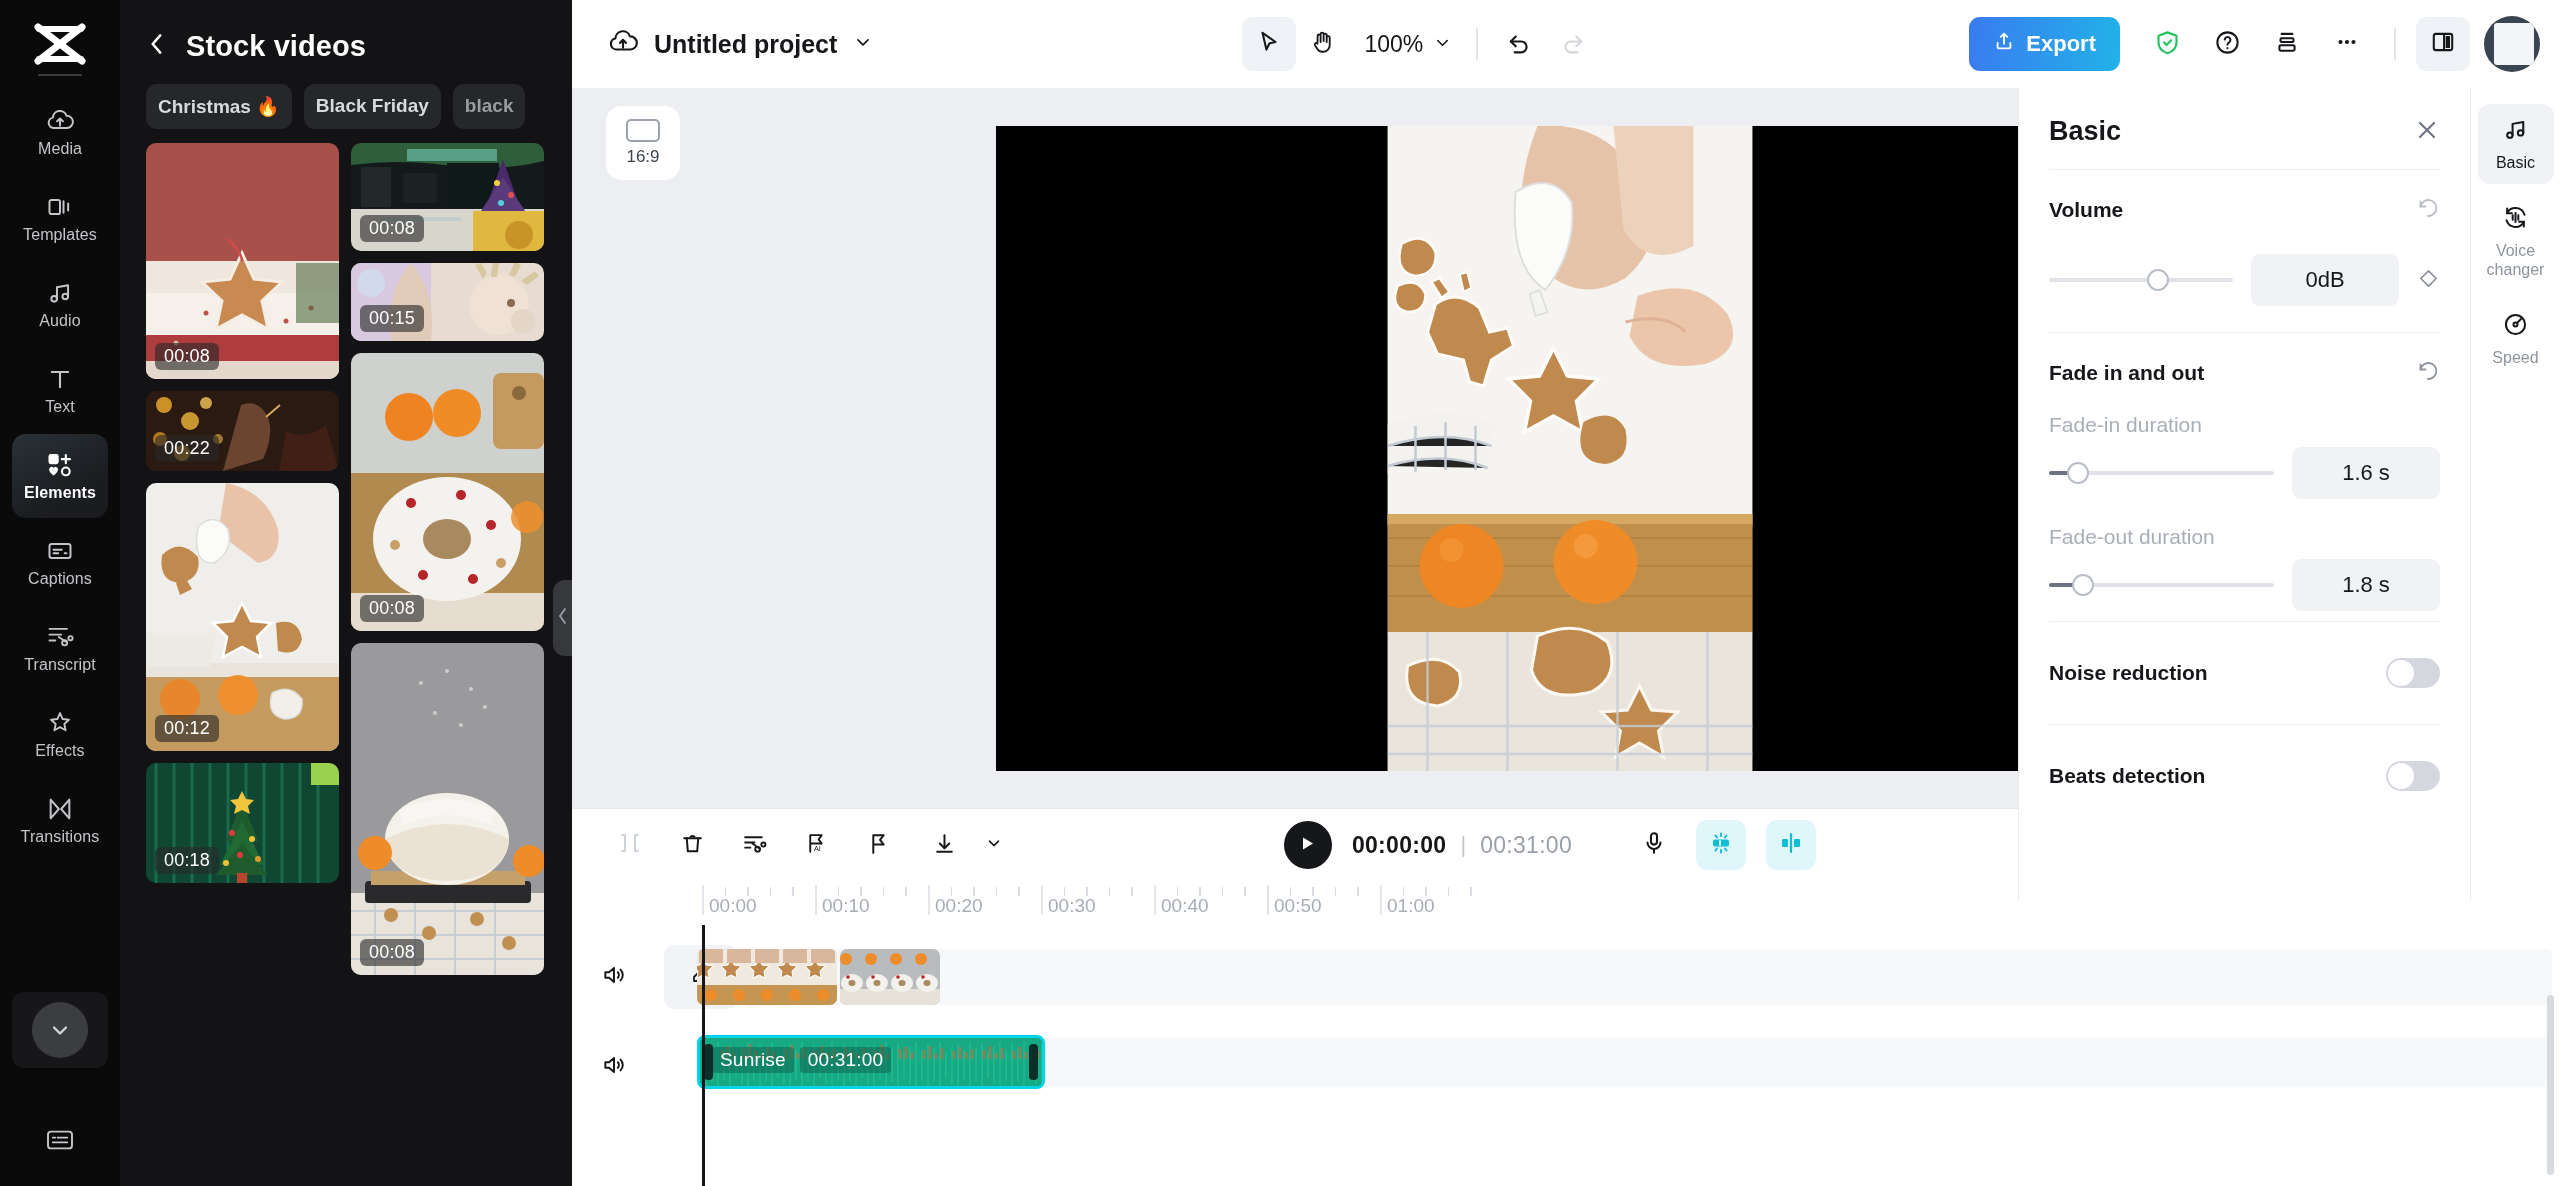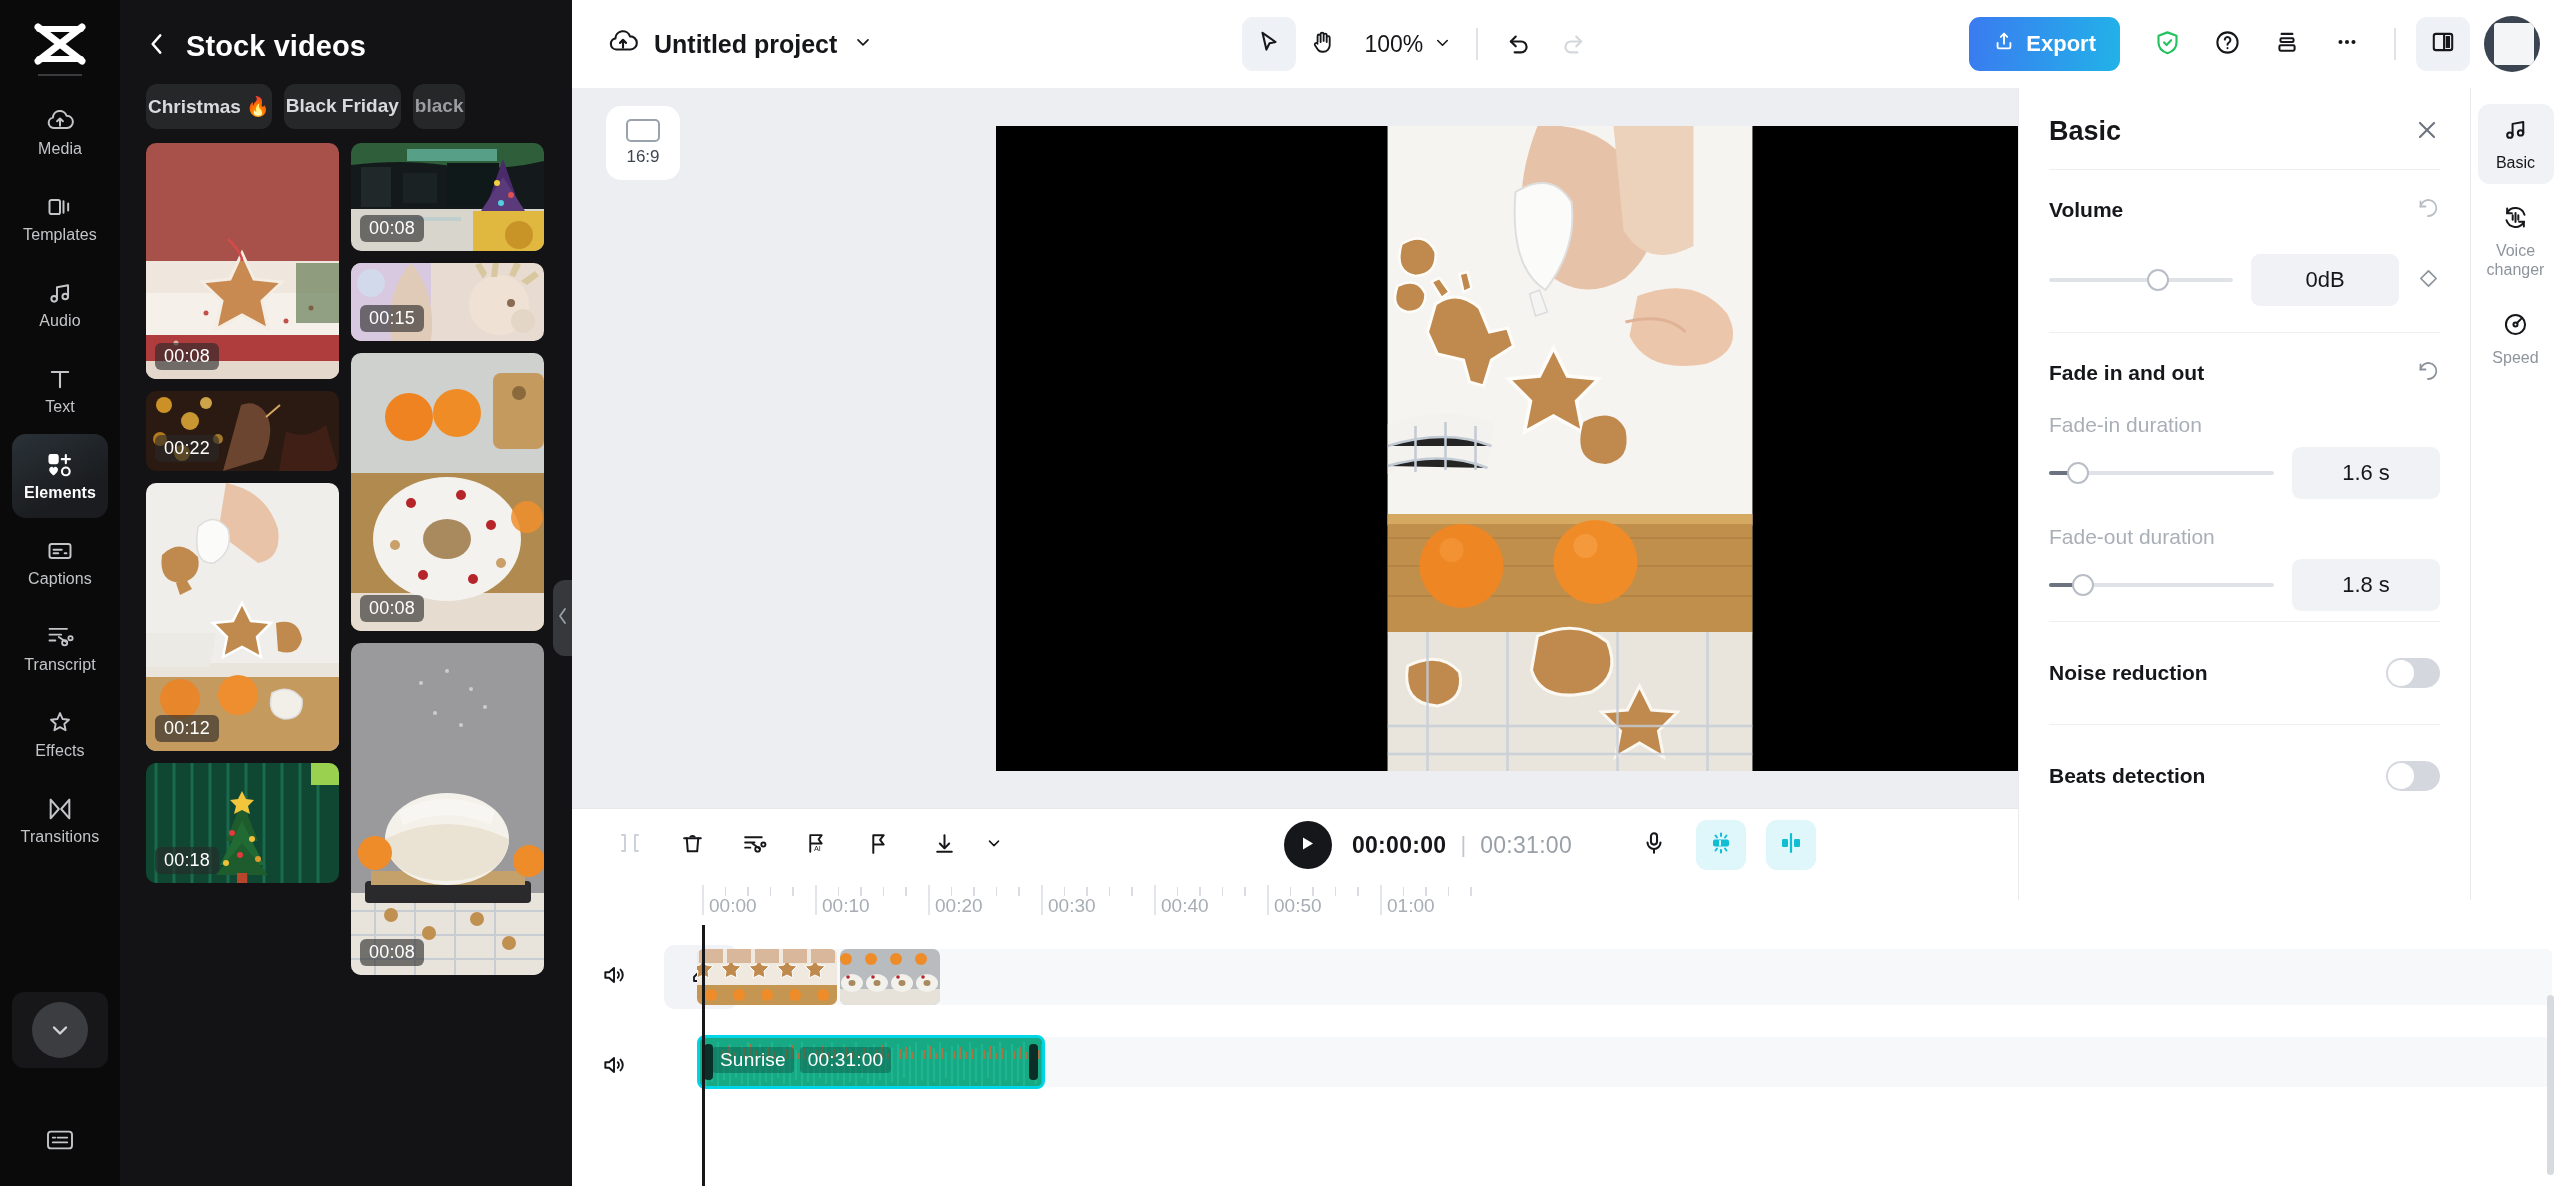--- a/index.html
+++ b/index.html
@@ -57,21 +57,21 @@
     display: flex; align-items: center; gap: 12px; padding: 0 16px;
   }
   .search-box .sv { flex: 1; font-size: 22px; color: #f2f3f5; }
   .filter-btn {
     width: 56px; height: 56px; background: #2a2b2e; border-radius: 13px;
     display: flex; align-items: center; justify-content: center; cursor: pointer;
   }
   .chips { display: flex; gap: 12px; padding: 16px 0 0 26px; overflow: hidden; }
   .chip {
     background: #262729; color: #d8dade; font-size: 19px; font-weight: 600;
-    border-radius: 11px; padding: 11px 2px; white-space: nowrap; cursor: pointer;
+    border-radius: 11px; padding: 11px 12px; white-space: nowrap; cursor: pointer;
   }
   .chip.dim { color: #9a9da2; }
 
   .grid { display: flex; gap: 12px; padding: 14px 0 0 26px; }
   .col { display: flex; flex-direction: column; gap: 12px; width: 193px; }
   .thumb { position: relative; border-radius: 10px; overflow: hidden; }
   .dur {
     position: absolute; left: 9px; bottom: 9px;
     background: rgba(40,40,40,.62); color: #fff; font-size: 18px;
     padding: 3px 9px; border-radius: 6px; letter-spacing: .2px;

